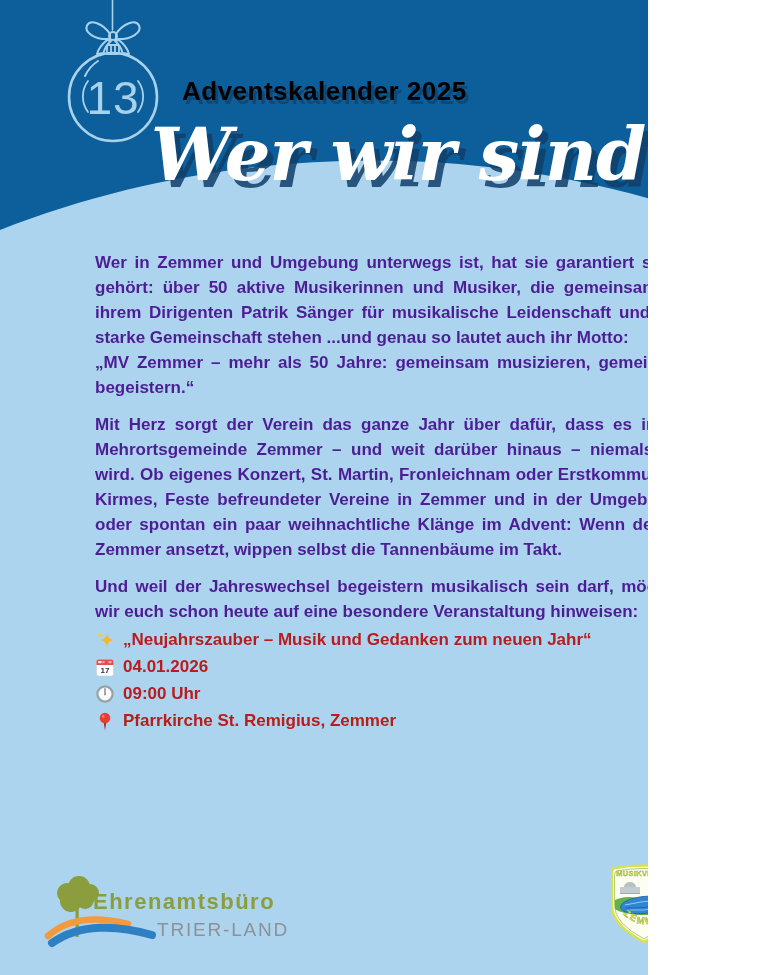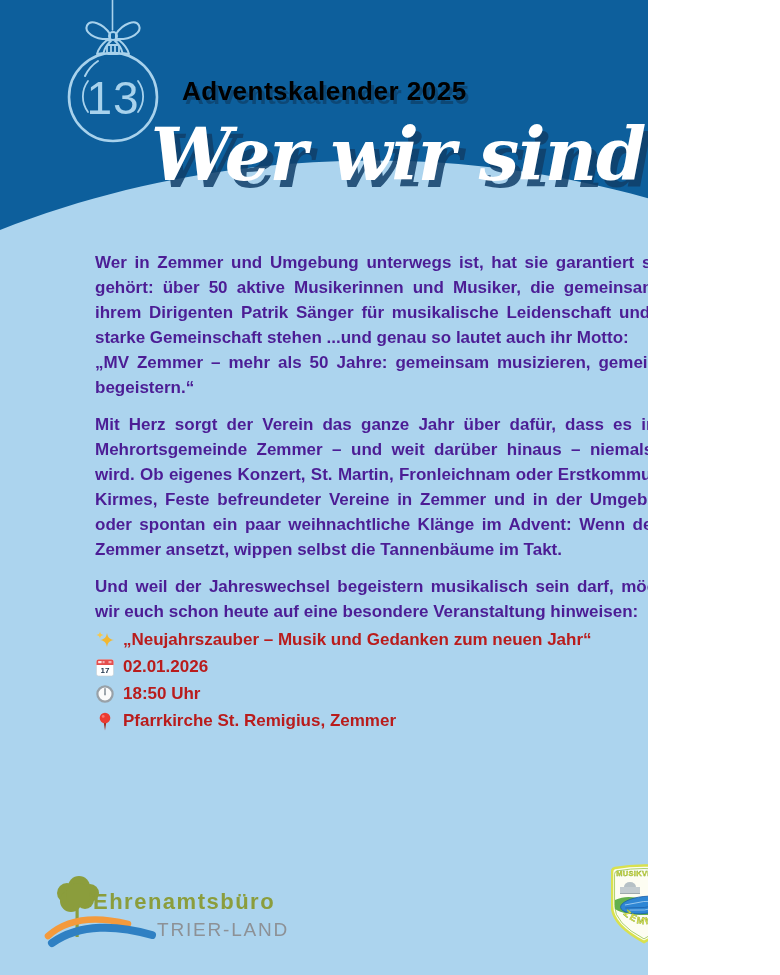--- a/index.html
+++ b/index.html
@@ -103,31 +103,31 @@
         <span class="ico">
           <svg width="20" height="20" viewBox="0 0 20 20">
             <rect x="1.5" y="2.5" width="17" height="16.5" rx="2" fill="#ffffff" stroke="#c9ced2" stroke-width="0.6"></rect>
             <path d="M3.5,2.5 h13 a2,2 0 0 1 2,2 V8 H1.5 V4.5 a2,2 0 0 1 2,-2 Z" fill="#e54d4d"></path>
             <rect x="3.2" y="4" width="3.4" height="2.2" fill="#ffffff" opacity="0.85"></rect>
             <rect x="7.6" y="4" width="2" height="2.2" fill="#ffffff" opacity="0.55"></rect>
             <rect x="13.5" y="4" width="3" height="2.2" fill="#ffffff" opacity="0.55"></rect>
             <text x="10" y="16.2" text-anchor="middle" font-family="Liberation Sans, sans-serif" font-size="8" font-weight="bold" fill="#22374e">17</text>
           </svg>
         </span>
-        <span>02.01.2026</span>
+        <span>04.01.2026</span>
       </div>
       <div class="event-row">
         <span class="ico">
           <svg width="20" height="20" viewBox="0 0 20 20">
             <circle cx="10" cy="10" r="7.6" fill="#fbfbfb" stroke="#98a1a8" stroke-width="2.2"></circle>
             <line x1="10" y1="10.5" x2="10" y2="4.8" stroke="#98a1a8" stroke-width="1.8" stroke-linecap="round"></line>
             <circle cx="10" cy="10" r="1" fill="#98a1a8"></circle>
           </svg>
         </span>
-        <span>18:50 Uhr</span>
+        <span>09:00 Uhr</span>
       </div>
       <div class="event-row">
         <span class="ico">
           <svg width="20" height="20" viewBox="0 0 20 20">
             <path d="M8.7,11.3 Q10,19.6 10,19.6 Q10,19.6 11.3,11.3 Z" fill="#9e2b1f"></path>
             <circle cx="10" cy="7" r="5.3" fill="#ec3b31"></circle>
             <circle cx="8.2" cy="5.4" r="1.4" fill="#f8776d"></circle>
           </svg>
         </span>
         <span>Pfarrkirche St. Remigius, Zemmer</span>

